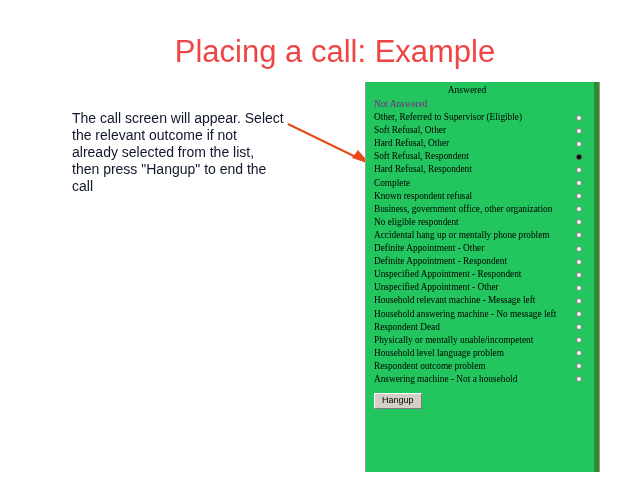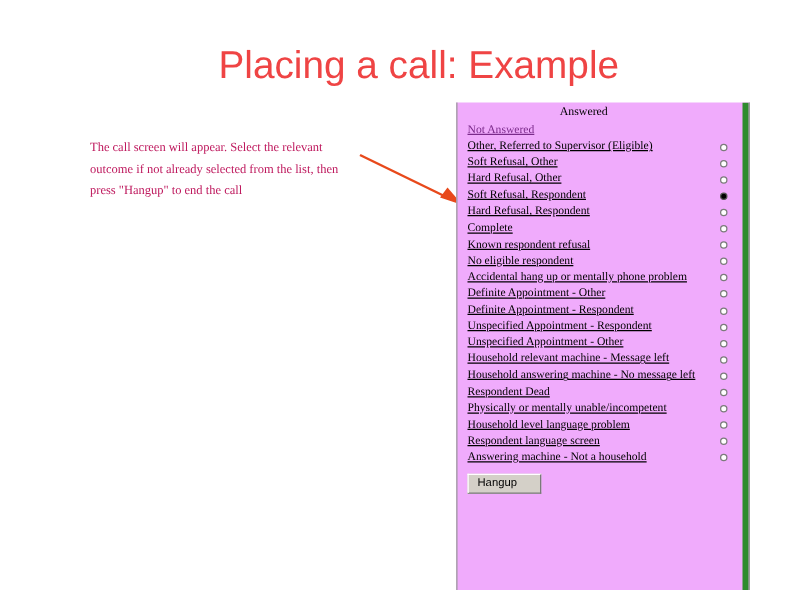--- a/index.html
+++ b/index.html
@@ -31,41 +31,41 @@
     color: #ef4444;
     font-family: Liberation Sans, sans-serif;
     letter-spacing: 0px;
     margin-left: 15px;
   }
   #callout {
     position: absolute;
     left: 72px;
     top: 110px;
     width: 212px;
-    font-size: 10px;
+    font-size: 14px;
     line-height: 17px;
-    color: #be185d;
-    font-family: Liberation Serif, serif;
+    color: #0f172a;
+    font-family: Liberation Sans, sans-serif;
   }
   #arrow {
     position: absolute;
     left: 286px;
     top: 120px;
     width: 90px;
     height: 50px;
   }
 
   
   #screenshot {
     position: absolute;
     left: 365px;
     top: 82px;
     width: 235px;
     height: 390px;
-    background: #f0abfc;
+    background: #22c55e;
     border-left: 1px solid #9a9a9a;
     border-right: 1px solid #9a9a9a;
     box-sizing: border-box;
     font-family: "Liberation Serif", serif;
     overflow: hidden;
   }
   #screenshot .green-strip {
     position: absolute;
     right: 0;
     top: 0;
@@ -94,21 +94,21 @@
   .opt {
     position: relative;
     height: 13.1px;
     line-height: 13.1px;
     font-size: 9.3px;
     color: #000000;
     padding-left: 8px;
     white-space: nowrap;
     font-family: "Liberation Serif", serif;
   }
-  .opt .lbl { display: inline-block; text-decoration: underline; }
+  .opt .lbl { display: inline-block; }
   .opt.link .lbl {
     color: #7a2a8a;
   }
   .radio {
     position: absolute;
     right: 12px;
     top: 3.5px;
     width: 6px;
     height: 6px;
     border: 1px solid #7b7b7b;
@@ -126,21 +126,21 @@
   }
   .hangup {
     display: inline-block;
     font-family: "Liberation Sans", sans-serif;
     font-size: 9px;
     color: #000000;
     background: #d4d0c8;
     border: 1px solid #7a7a7a;
     border-top-color: #ffffff;
     border-left-color: #ffffff;
-    padding: 1px 18px 2px 7px;
+    padding: 1px 7px 2px 7px;
     line-height: 11px;
   }
 </style>
 </head>
 <body>
 
 <div id="slide">
 
   <div id="title">Placing a call: Example</div>
 
@@ -156,32 +156,33 @@
       <div class="hdr">Answered</div>
       <div class="optlist" id="optlist">
           <div class="opt link"><span class="lbl">Not Answered</span></div>
           <div class="opt"><span class="lbl">Other, Referred to Supervisor (Eligible)</span><span class="radio"></span></div>
           <div class="opt"><span class="lbl">Soft Refusal, Other</span><span class="radio"></span></div>
           <div class="opt"><span class="lbl">Hard Refusal, Other</span><span class="radio"></span></div>
           <div class="opt"><span class="lbl">Soft Refusal, Respondent</span><span class="radio checked"></span></div>
           <div class="opt"><span class="lbl">Hard Refusal, Respondent</span><span class="radio"></span></div>
           <div class="opt"><span class="lbl">Complete</span><span class="radio"></span></div>
           <div class="opt"><span class="lbl">Known respondent refusal</span><span class="radio"></span></div>
+          <div class="opt"><span class="lbl">Business, government office, other organization</span><span class="radio"></span></div>
           <div class="opt"><span class="lbl">No eligible respondent</span><span class="radio"></span></div>
           <div class="opt"><span class="lbl">Accidental hang up or mentally phone problem</span><span class="radio"></span></div>
           <div class="opt"><span class="lbl">Definite Appointment - Other</span><span class="radio"></span></div>
           <div class="opt"><span class="lbl">Definite Appointment - Respondent</span><span class="radio"></span></div>
           <div class="opt"><span class="lbl">Unspecified Appointment - Respondent</span><span class="radio"></span></div>
           <div class="opt"><span class="lbl">Unspecified Appointment - Other</span><span class="radio"></span></div>
           <div class="opt"><span class="lbl">Household relevant machine - Message left</span><span class="radio"></span></div>
           <div class="opt"><span class="lbl">Household answering machine - No message left</span><span class="radio"></span></div>
           <div class="opt"><span class="lbl">Respondent Dead</span><span class="radio"></span></div>
           <div class="opt"><span class="lbl">Physically or mentally unable/incompetent</span><span class="radio"></span></div>
           <div class="opt"><span class="lbl">Household level language problem</span><span class="radio"></span></div>
-          <div class="opt"><span class="lbl">Respondent language screen</span><span class="radio"></span></div>
+          <div class="opt"><span class="lbl">Respondent outcome problem</span><span class="radio"></span></div>
           <div class="opt"><span class="lbl">Answering machine - Not a household</span><span class="radio"></span></div>
         </div>
       <div class="hangup-wrap">
         <span class="hangup">Hangup</span>
       </div>
     </div>
     <div class="green-strip"></div>
   </div>
 
 </div>

